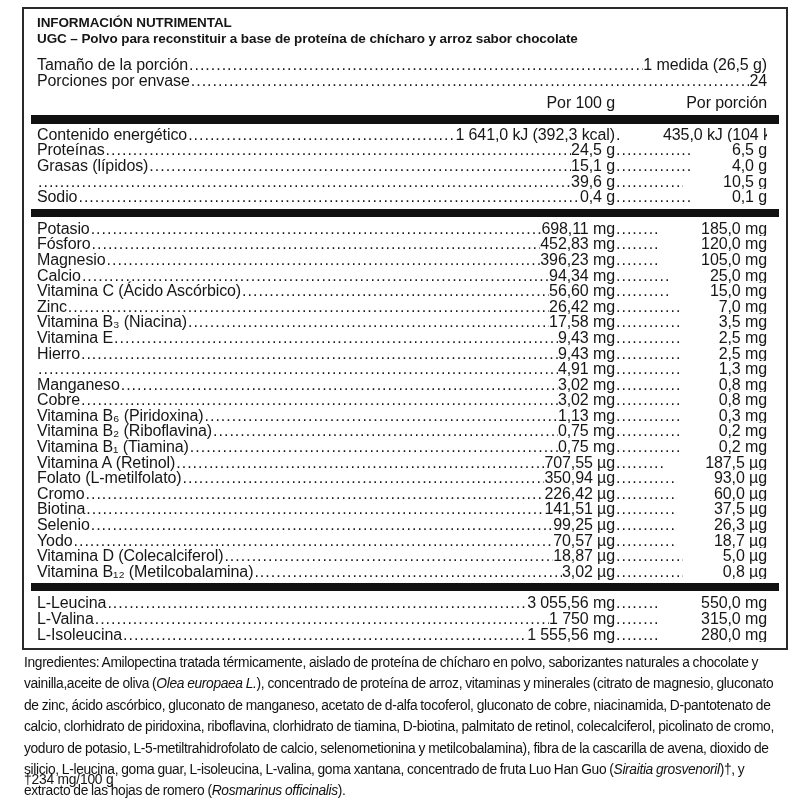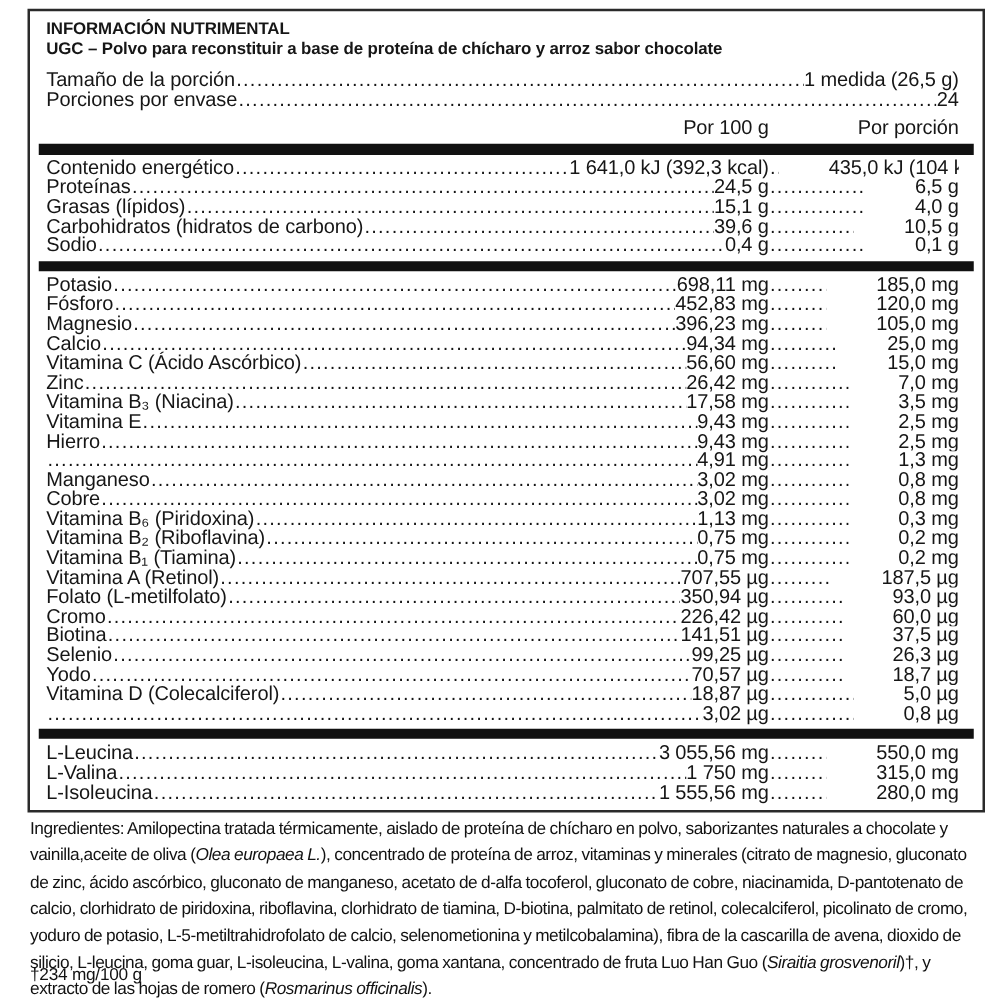--- a/index.html
+++ b/index.html
@@ -96,21 +96,20 @@
       <div class="nrow px">
         <span class="lbl">Grasas (lípidos)</span>
         <span class="dots"><span>................................................................................................................................................................................................................................................................................................................................................................................................................</span></span>
         <span class="v1">15,1 g</span>
         <span class="seg2">
           <span class="dots"><span>................................................................................................................................................................................................................................................................................................................................................................................................................</span></span>
           <span class="v2">4,0 g</span>
         </span>
       </div>
       <div class="nrow px">
-        <span class="lbl">Carbohidratos (hidratos de carbono)</span>
         <span class="dots"><span>................................................................................................................................................................................................................................................................................................................................................................................................................</span></span>
         <span class="v1">39,6 g</span>
         <span class="seg2">
           <span class="dots"><span>................................................................................................................................................................................................................................................................................................................................................................................................................</span></span>
           <span class="v2">10,5 g</span>
         </span>
       </div>
       <div class="nrow px">
         <span class="lbl">Sodio</span>
         <span class="dots"><span>................................................................................................................................................................................................................................................................................................................................................................................................................</span></span>
@@ -314,20 +313,21 @@
       <div class="nrow px">
         <span class="lbl">Vitamina D (Colecalciferol)</span>
         <span class="dots"><span>................................................................................................................................................................................................................................................................................................................................................................................................................</span></span>
         <span class="v1">18,87 µg</span>
         <span class="seg2">
           <span class="dots"><span>................................................................................................................................................................................................................................................................................................................................................................................................................</span></span>
           <span class="v2">5,0 µg</span>
         </span>
       </div>
       <div class="nrow px">
+        <span class="lbl">Vitamina B₁₂ (Metilcobalamina)</span>
         <span class="dots"><span>................................................................................................................................................................................................................................................................................................................................................................................................................</span></span>
         <span class="v1">3,02 µg</span>
         <span class="seg2">
           <span class="dots"><span>................................................................................................................................................................................................................................................................................................................................................................................................................</span></span>
           <span class="v2">0,8 µg</span>
         </span>
       </div>
     </div>
   <div class="bar mid"></div>
   <div class="rows-block" id="amino-rows">

